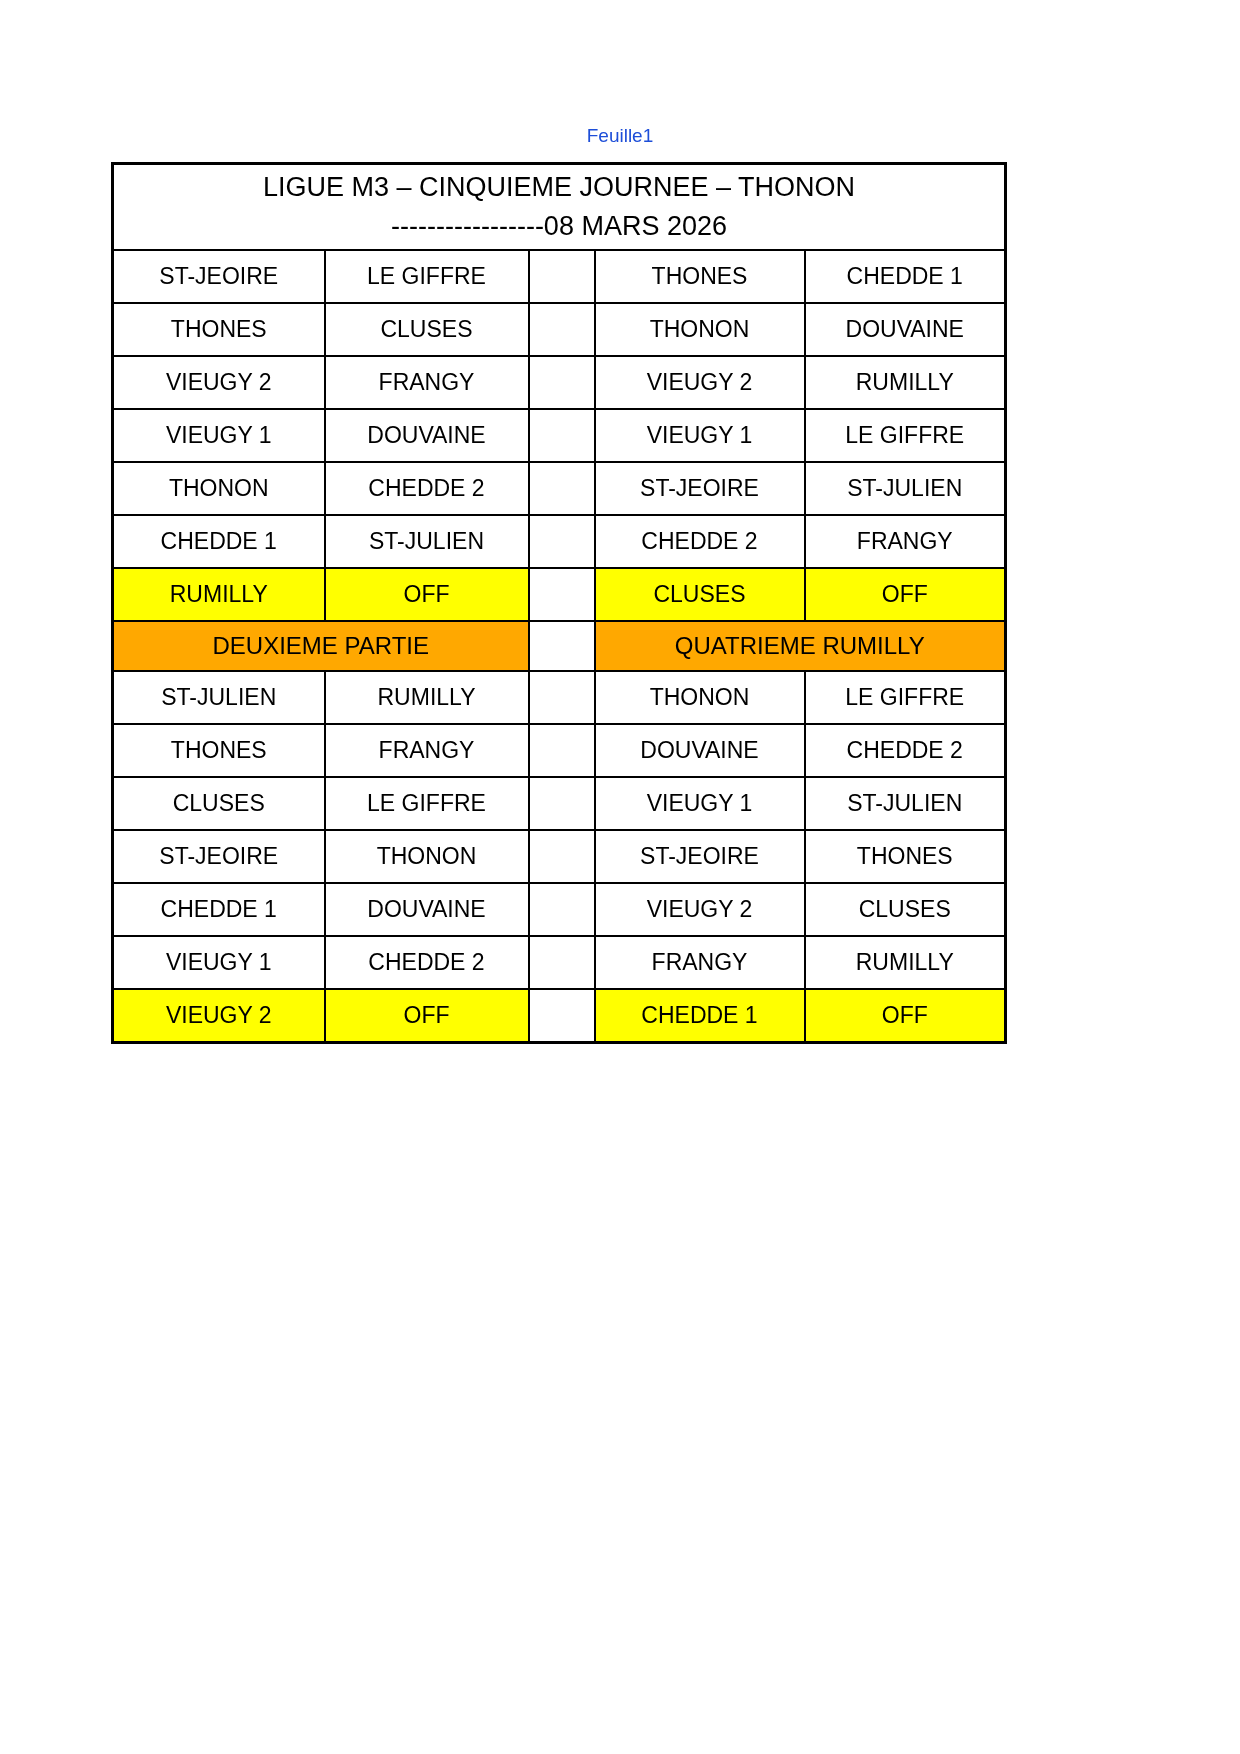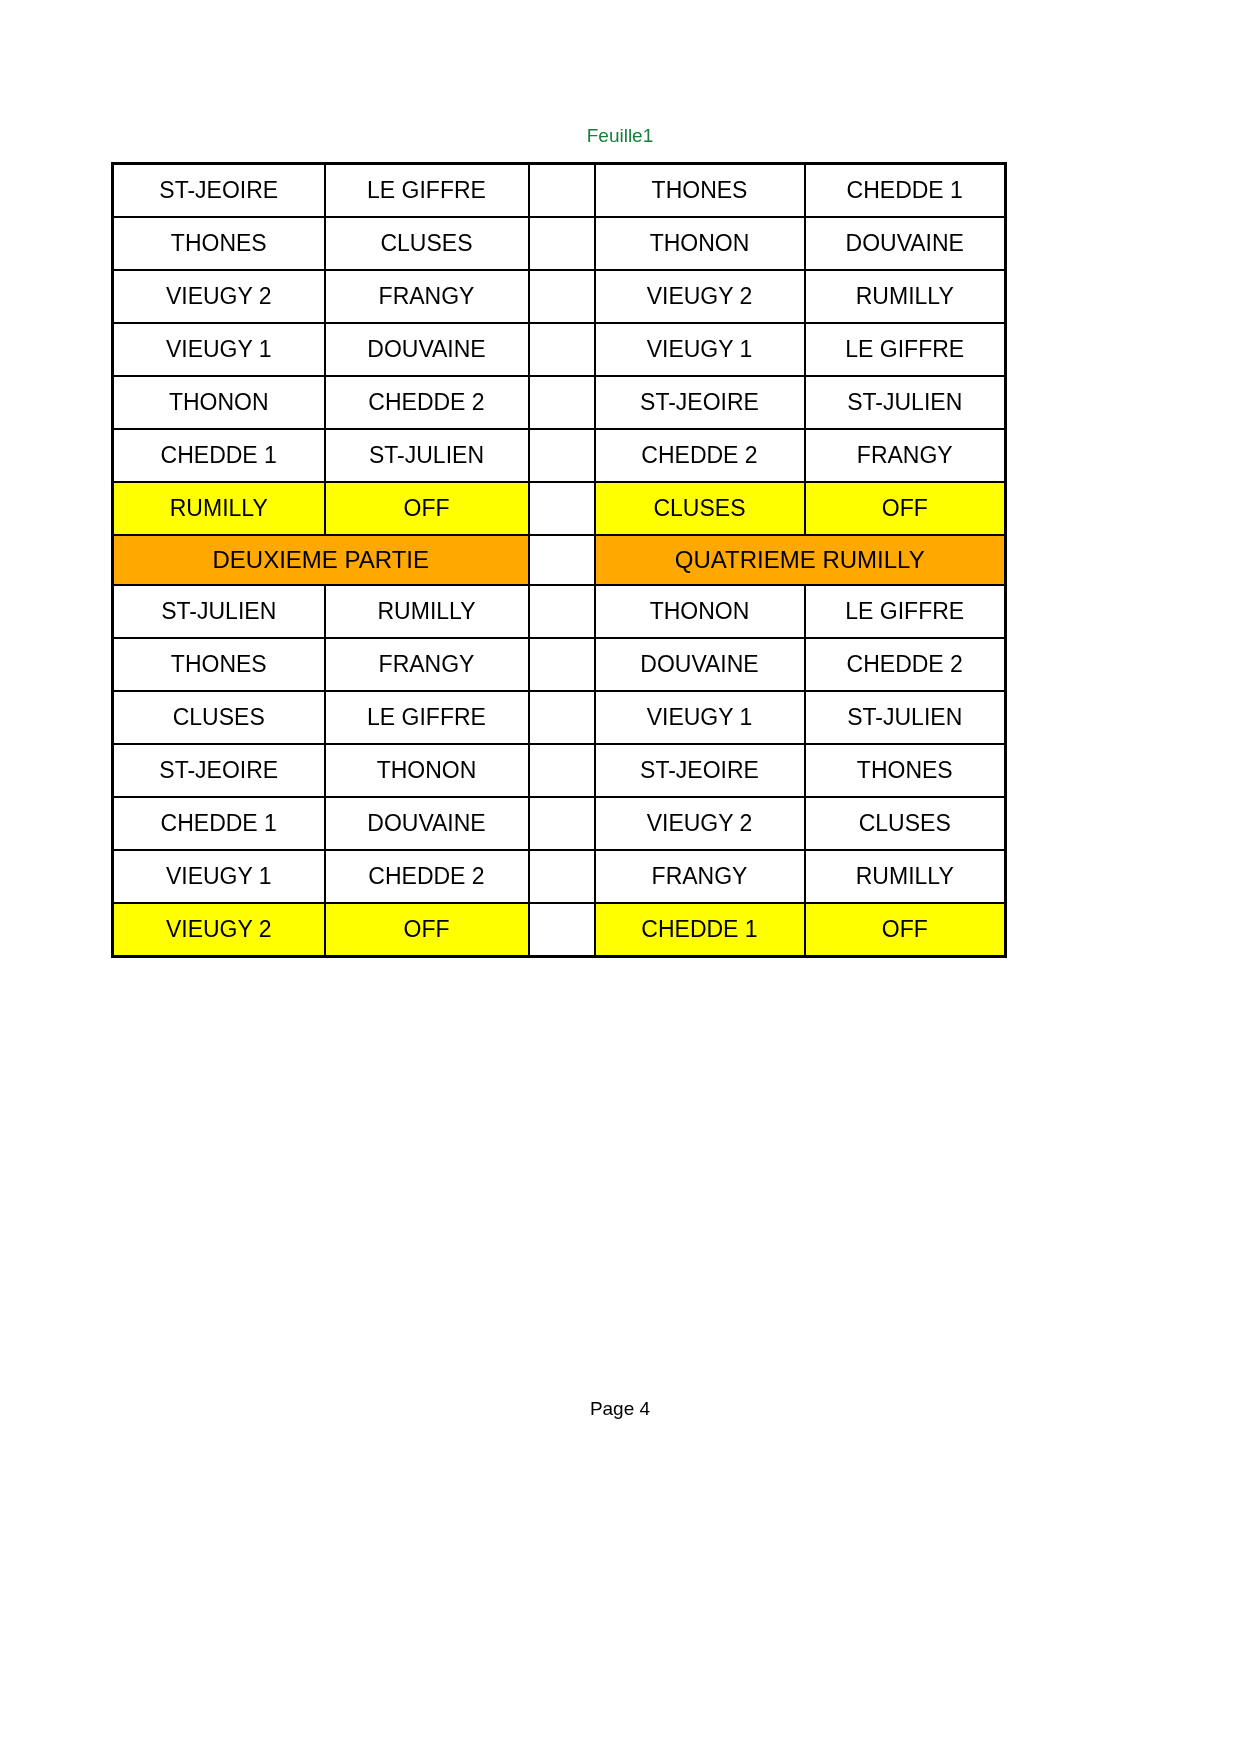--- a/index.html
+++ b/index.html
@@ -16,21 +16,21 @@
     color: #000000;
     overflow: hidden;
   }
   .sheet-label {
     position: absolute;
     top: 125px;
     left: 0;
     width: 100%;
     text-align: center;
     font-size: 19px;
-    color: #15803d;
+    color: #1d4ed8;
   }
   table.schedule {
     position: absolute;
     left: 111px;
     top: 162px;
     border-collapse: collapse;
     table-layout: fixed;
     border: 3px solid #000000;
   }
   table.schedule td {
@@ -76,20 +76,26 @@
 
   <table class="schedule">
     <colgroup>
       <col style="width:212px">
       <col style="width:204px">
       <col style="width:66px">
       <col style="width:210px">
       <col style="width:201px">
     </colgroup>
     <tbody id="schedule-body">
+      <tr class="title-row">
+        <td colspan="5">
+          <div>LIGUE M3 – CINQUIEME JOURNEE – THONON</div>
+          <div>-----------------08 MARS 2026</div>
+        </td>
+      </tr>
         <tr class="match-row">
           <td>ST-JEOIRE</td>
           <td>LE GIFFRE</td>
           <td class="gap-cell"></td>
           <td>THONES</td>
           <td>CHEDDE 1</td>
         </tr>
         <tr class="match-row">
           <td>THONES</td>
           <td>CLUSES</td>
@@ -182,14 +188,13 @@
         <tr class="match-row">
           <td style="background: rgb(255, 255, 0);">VIEUGY 2</td>
           <td style="background: rgb(255, 255, 0);">OFF</td>
           <td class="gap-cell"></td>
           <td style="background: rgb(255, 255, 0);">CHEDDE 1</td>
           <td style="background: rgb(255, 255, 0);">OFF</td>
         </tr>
       </tbody>
   </table>
 
-  <div class="footer-label">Page 4</div>
 </div>
 
 </body></html>

